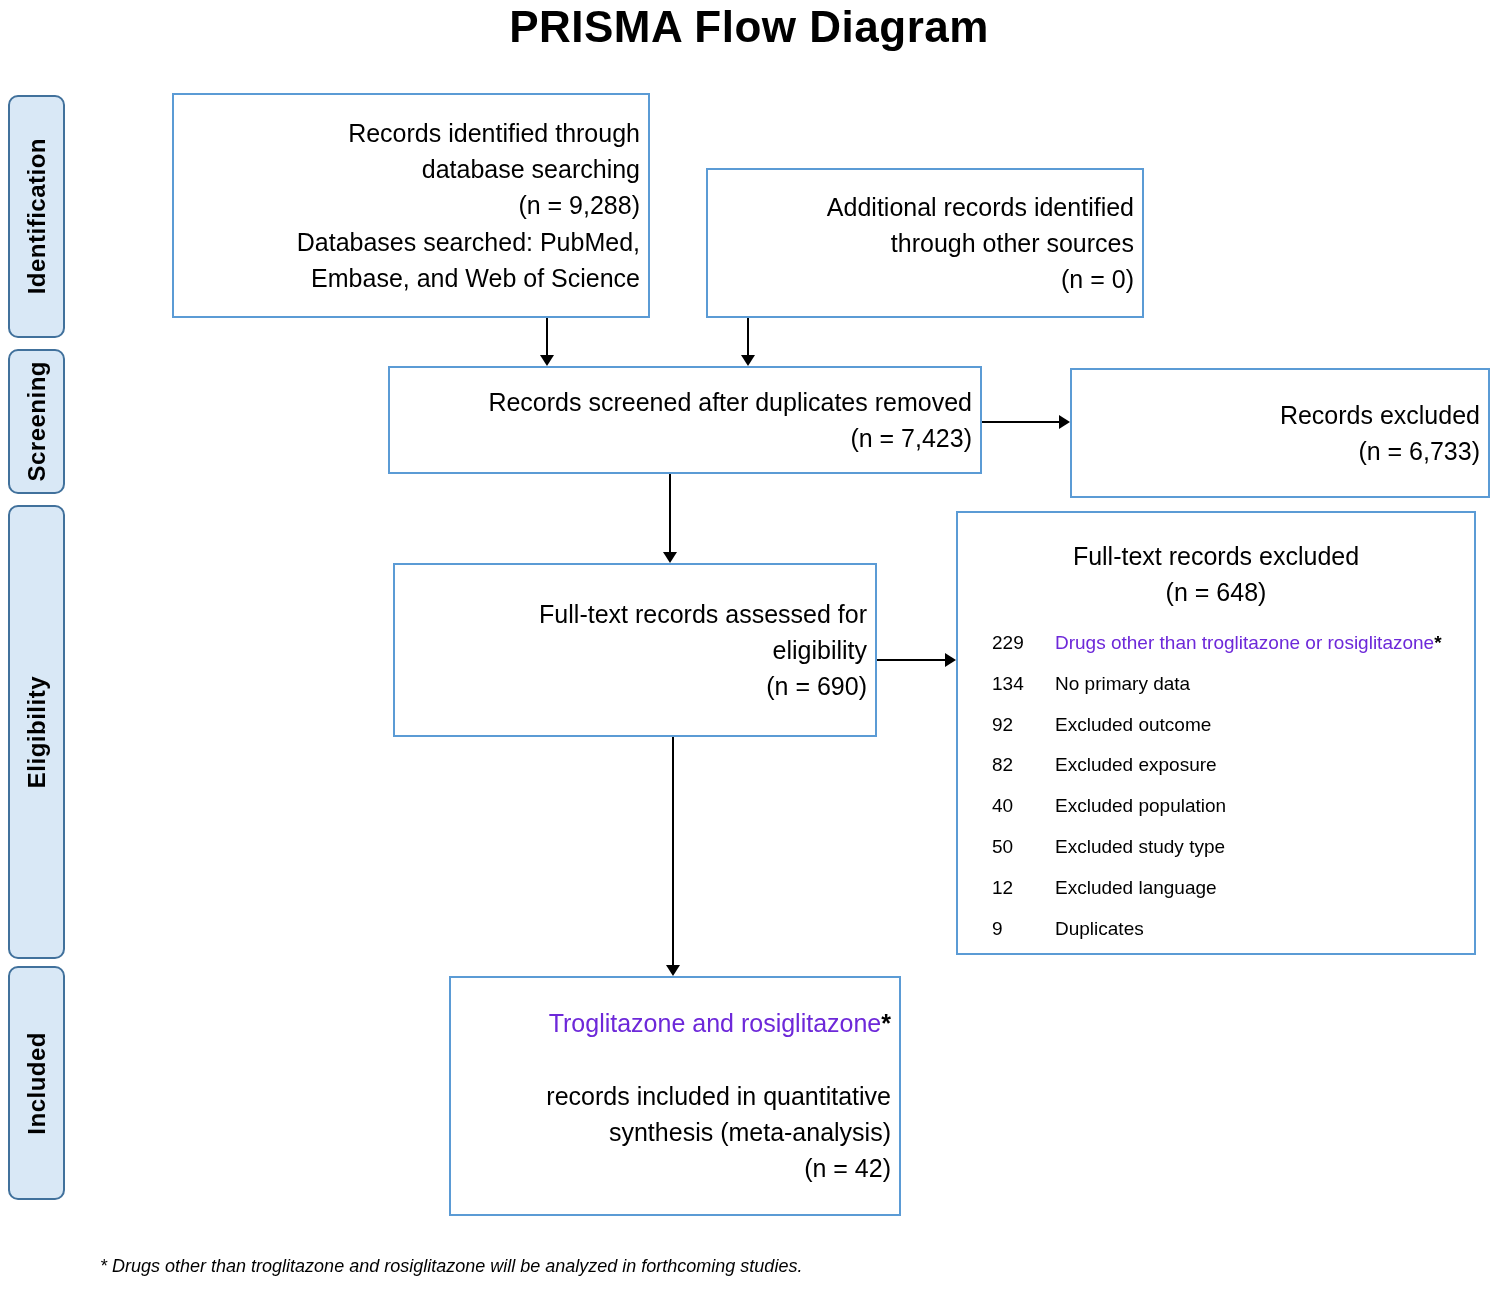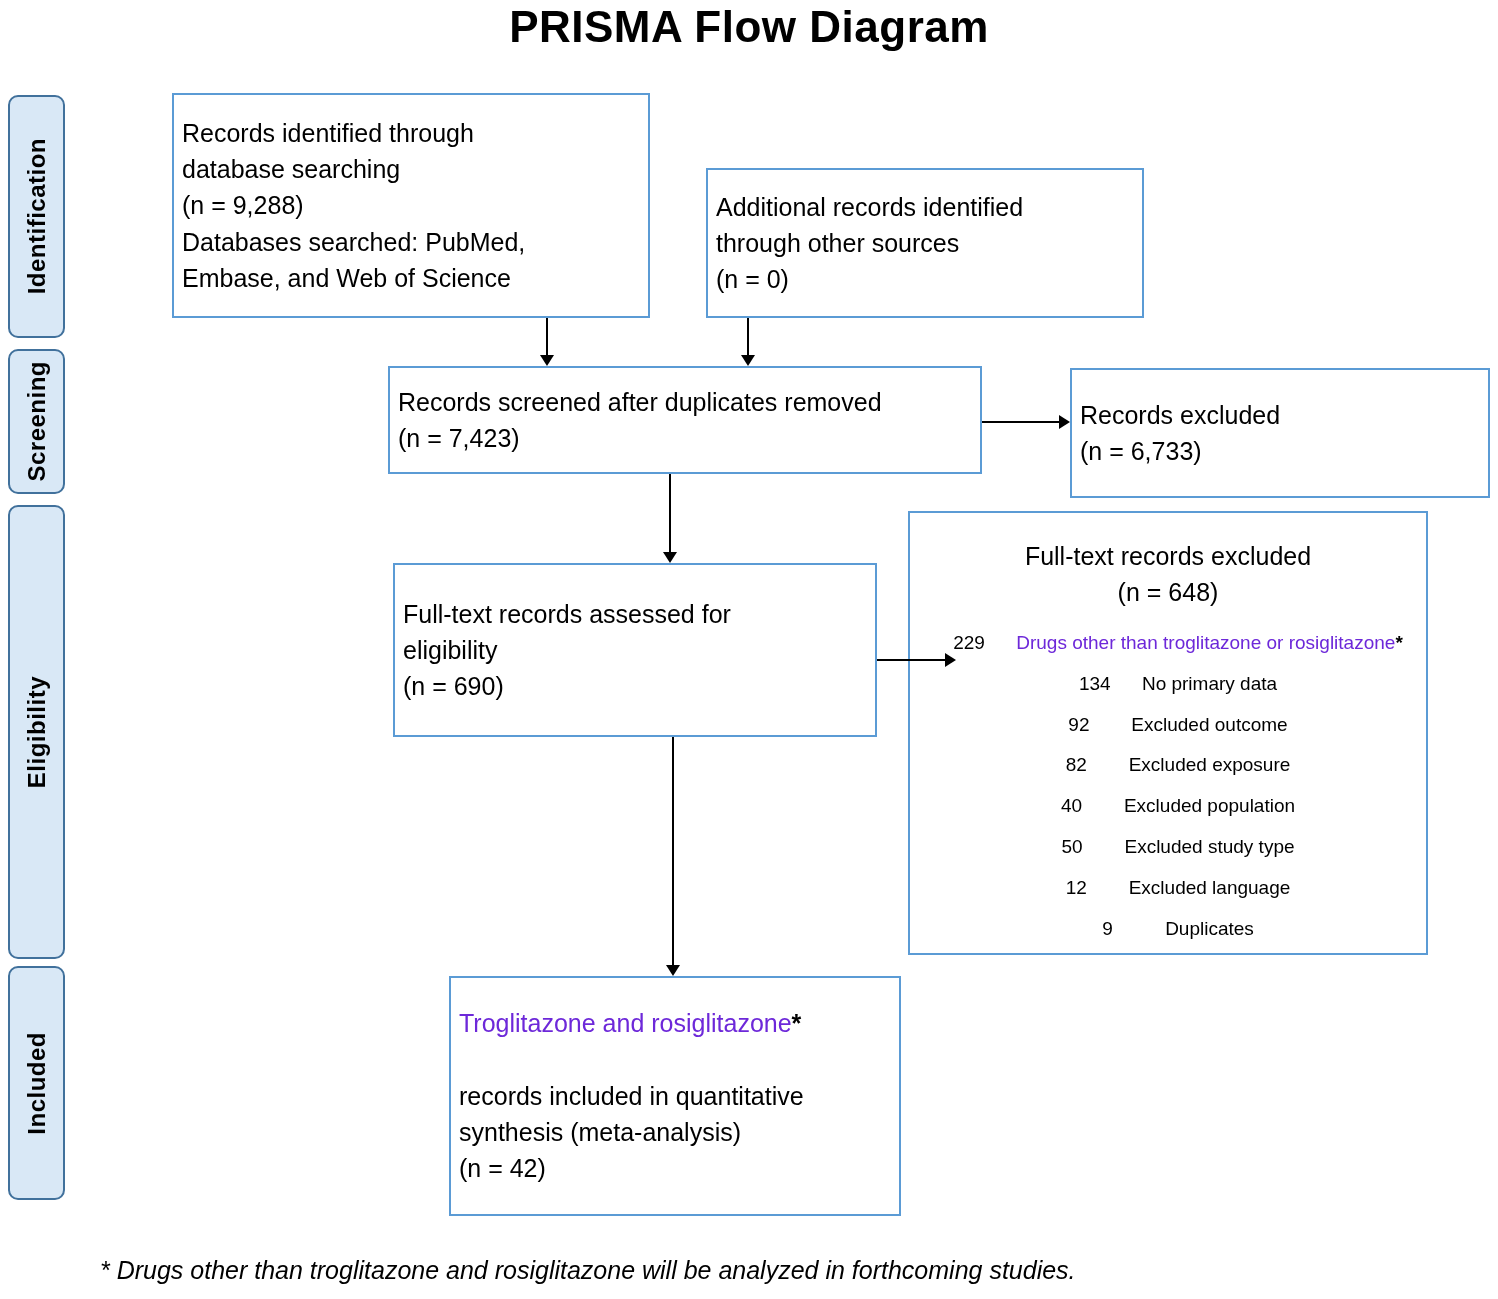--- a/index.html
+++ b/index.html
@@ -24,31 +24,31 @@
     writing-mode: vertical-rl; transform: rotate(180deg);
     font-weight: 700; font-size: 24px; letter-spacing: 0.5px; white-space: nowrap;
   }
 
   
   .box {
     position: absolute; background: #ffffff; border: 2px solid #5b9bd5;
     box-sizing: border-box; display: flex; align-items: center; justify-content: center;
     font-size: 25px; line-height: 1.45;
   }
-  .box .txt { width: 100%; text-align: left; white-space: pre-line; padding: 0 8px; }
+  .box .txt { width: 100%; text-align: right; white-space: pre-line; padding: 0 8px; }
 
   
   .box-excl {
     position: absolute; background: #ffffff; border: 2px solid #5b9bd5;
     box-sizing: border-box; font-size: 25px;
   }
   .excl-header { padding-top: 26px; text-align: center; white-space: pre-line; line-height: 1.42; }
   .excl-list {
     padding: 22px 14px 0 34px; display: flex; flex-direction: column;
-    gap: 18px; font-size: 19px; line-height: 1.2; align-items: center;
+    gap: 18px; font-size: 19px; line-height: 1.2;
   }
   .excl-row { display: flex; align-items: baseline; }
   .excl-count { flex: 0 0 63px; }
 
   .blue { color: #6d28d9; }
   .ast { color: #000; font-weight: 700; }
 
   
   .vline { position: absolute; width: 2px; background: #000; }
   .hline { position: absolute; height: 2px; background: #000; }
@@ -58,21 +58,21 @@
     border-top: 11px solid #000;
   }
   .head-right {
     position: absolute; width: 0; height: 0;
     border-top: 7px solid transparent; border-bottom: 7px solid transparent;
     border-left: 11px solid #000;
   }
 
   .footnote {
     position: absolute; left: 100px; top: 1256px;
-    font-size: 25px; font-style: italic;
+    font-size: 18px; font-style: italic;
   }
 </style>
 </head>
 <body>
 
 <div id="canvas">
 
   <div class="title">PRISMA Flow Diagram</div>
 
   <div class="stage" style="top:95px;height:243px;">
@@ -111,21 +111,21 @@
     <div class="txt">Records excluded
 (n = 6,733)</div>
   </div>
 
   <div class="box" style="left:393px;top:563px;width:484px;height:174px;">
     <div class="txt">Full-text records assessed for
 eligibility
 (n = 690)</div>
   </div>
 
-  <div class="box-excl" style="left:908px;top:511px;width:520px;height:444px;">
+  <div class="box-excl" style="left:956px;top:511px;width:520px;height:444px;">
     <div class="excl-header">Full-text records excluded
 (n = 648)</div>
     <div class="excl-list">
       <div class="excl-row">
         <span class="excl-count">229</span>
         <span><span class="blue">Drugs other than troglitazone or rosiglitazone</span><span class="ast">*</span></span>
       </div>
       <div class="excl-row">
         <span class="excl-count">134</span>
         <span>No primary data</span>

